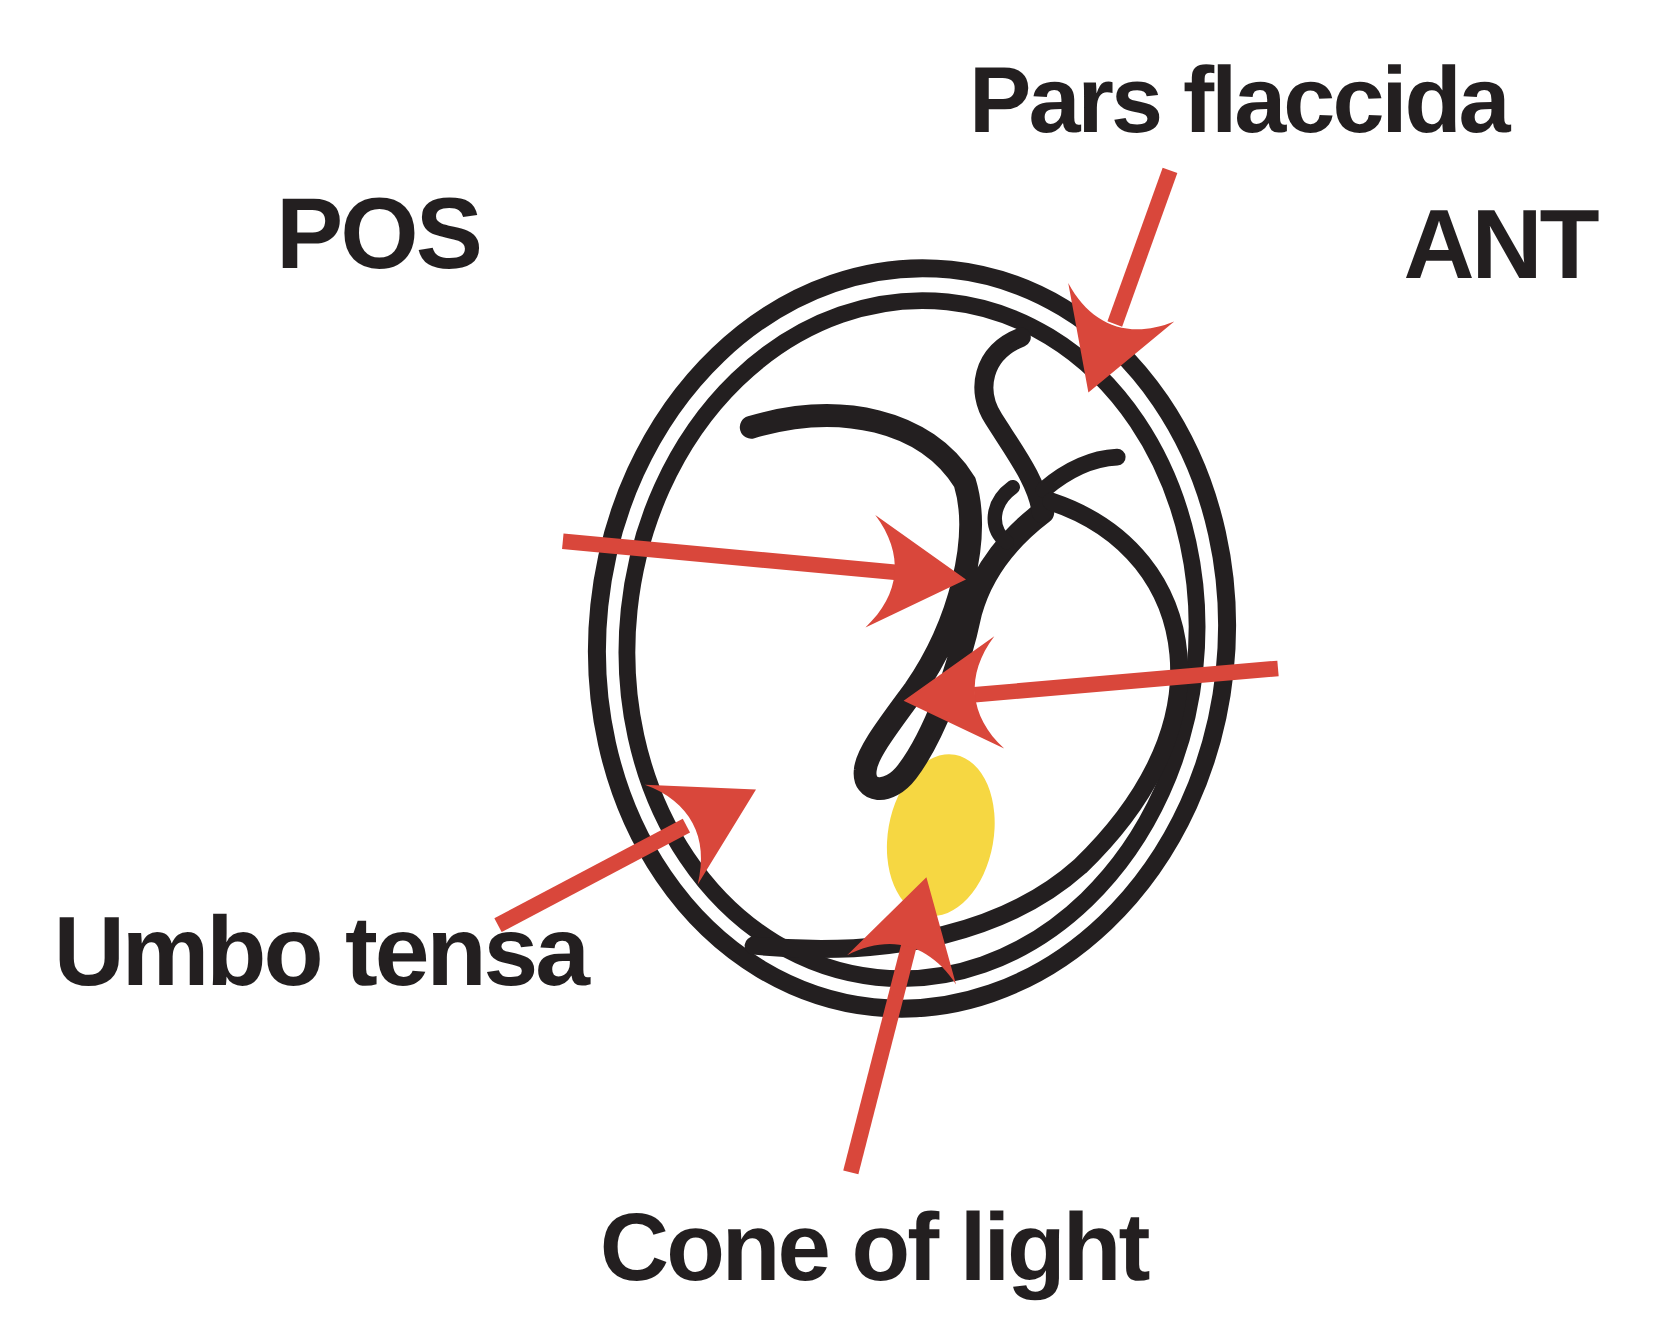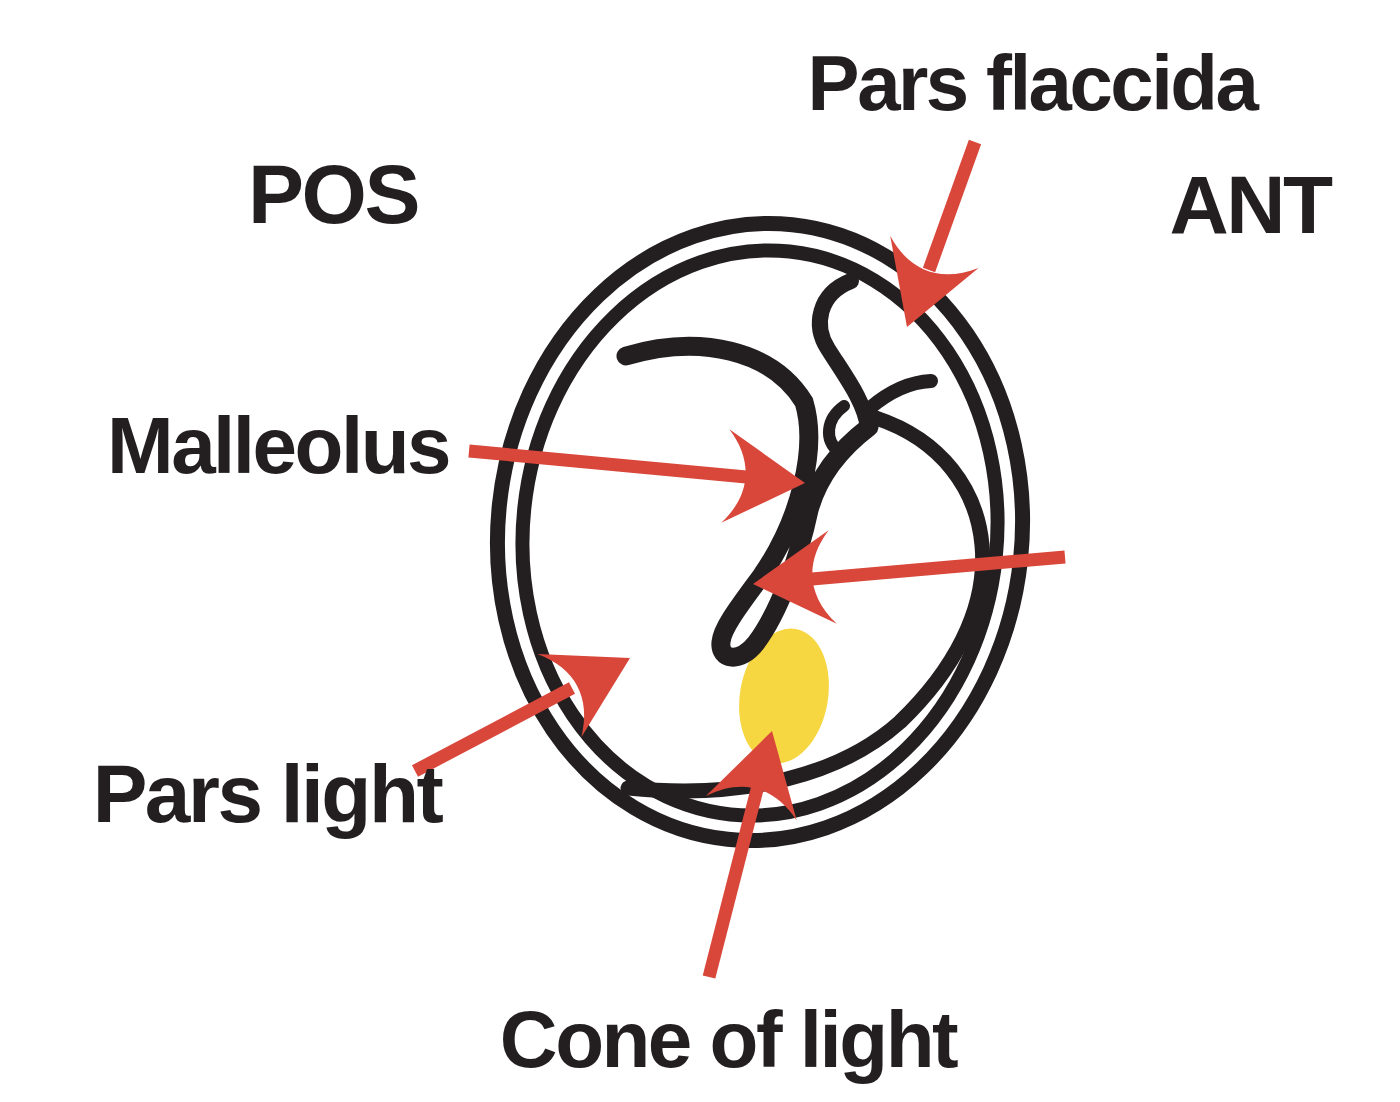--- a/index.html
+++ b/index.html
@@ -76,24 +76,23 @@
       <line class="red-line" x1="403" y1="771" x2="560" y2="688"></line>
       <use href="#ah" class="red-fill" transform="translate(618,658) rotate(-28)"></use>
 
       <line class="red-line" x1="697" y1="977" x2="748" y2="778"></line>
       <use href="#ah" class="red-fill" transform="translate(760,731) rotate(-75)"></use>
     </g>
   </svg>
 
   <div class="lbl f78" style="left:1020px;top:44px;">Pars flaccida</div>
 
-  <div class="lbl f84" style="left:321px;top:152px;">POS</div>
+  <div class="lbl f84" style="left:303px;top:152px;">POS</div>
 
   <div class="lbl f82" style="left:1238px;top:164px;text-align:right;">ANT</div>
 
-  <div class="lbl f80" style="left:266px;top:406px;">Malleolus</div>
 
 
-  <div class="lbl f82" style="left:255px;top:753px;">Pars light</div>
+  <div class="lbl f82" style="left:255px;top:753px;">Umbo tensa</div>
 
   <div class="lbl f80" style="left:716px;top:1000px;">Cone of light</div>
 
 </div>
 
 </body></html>

